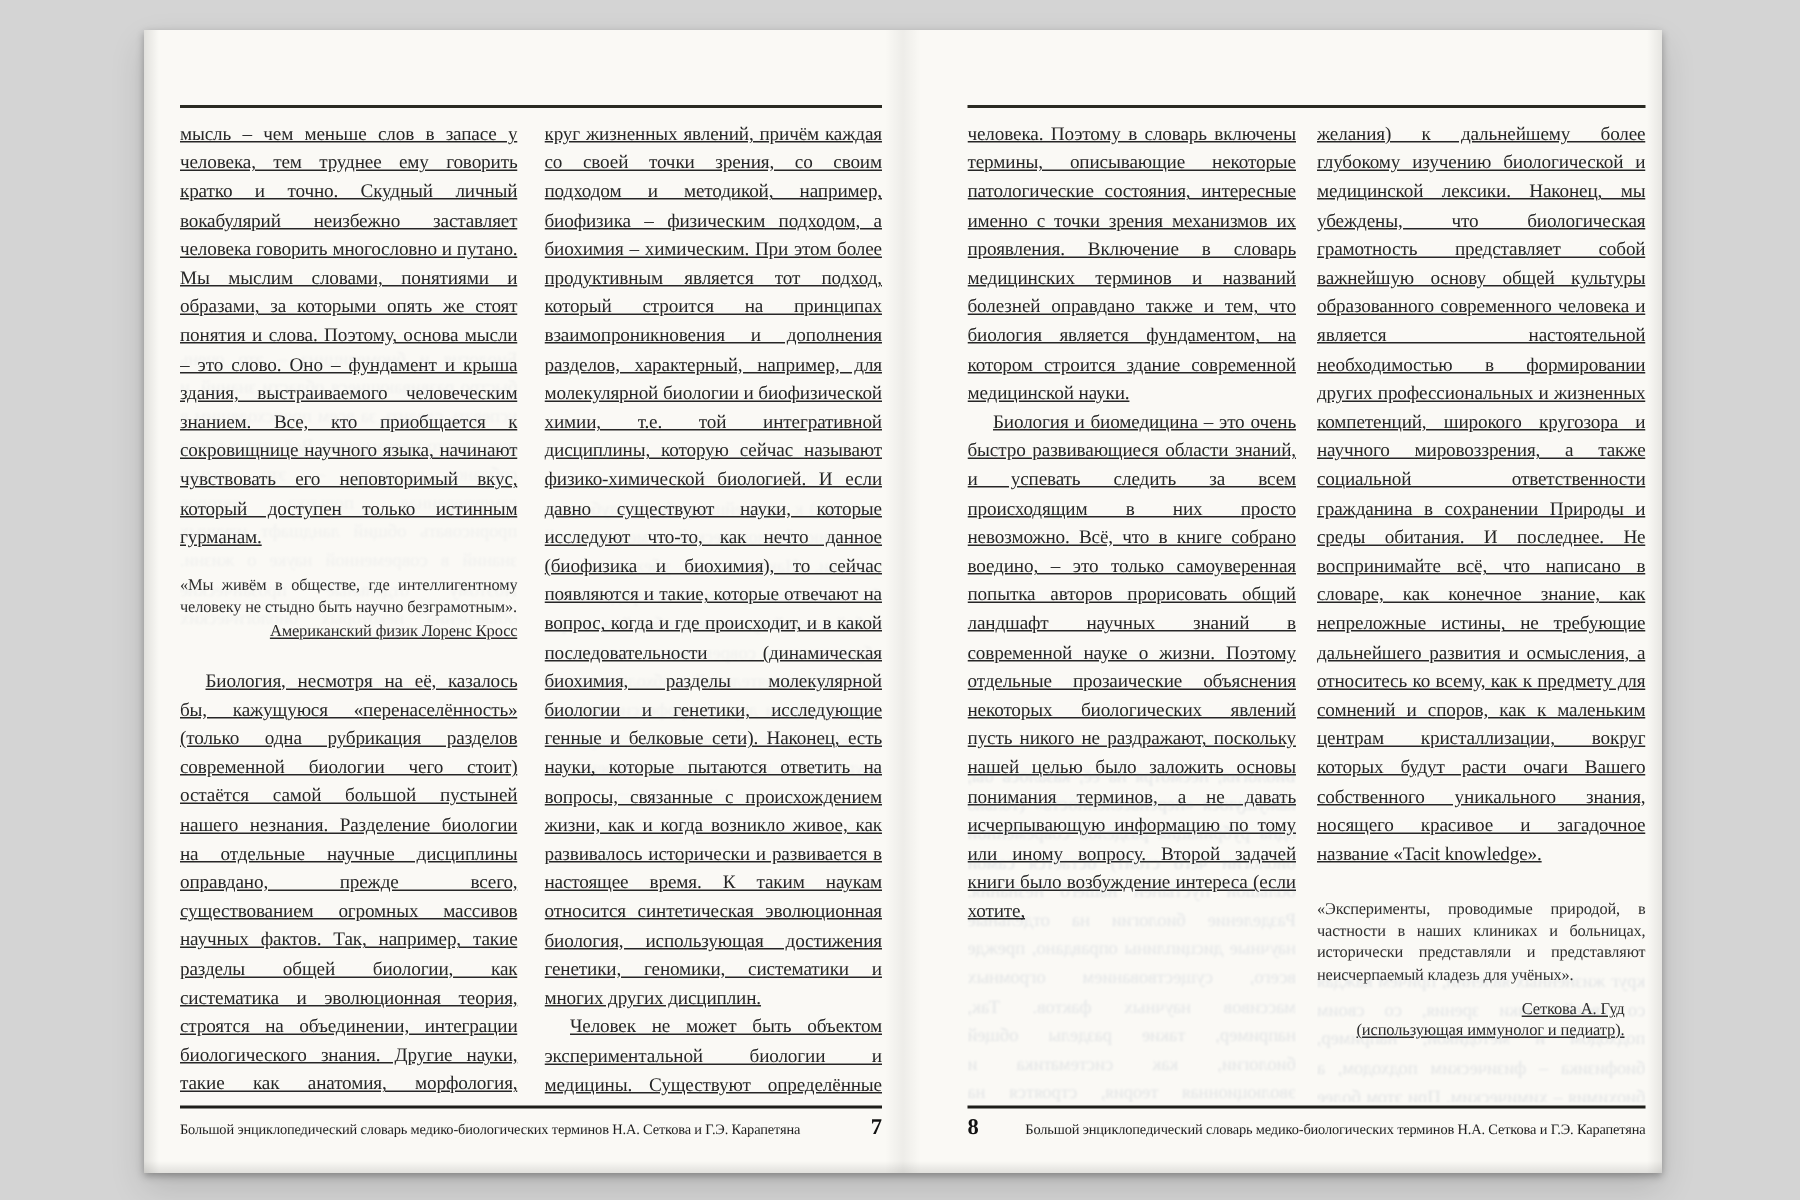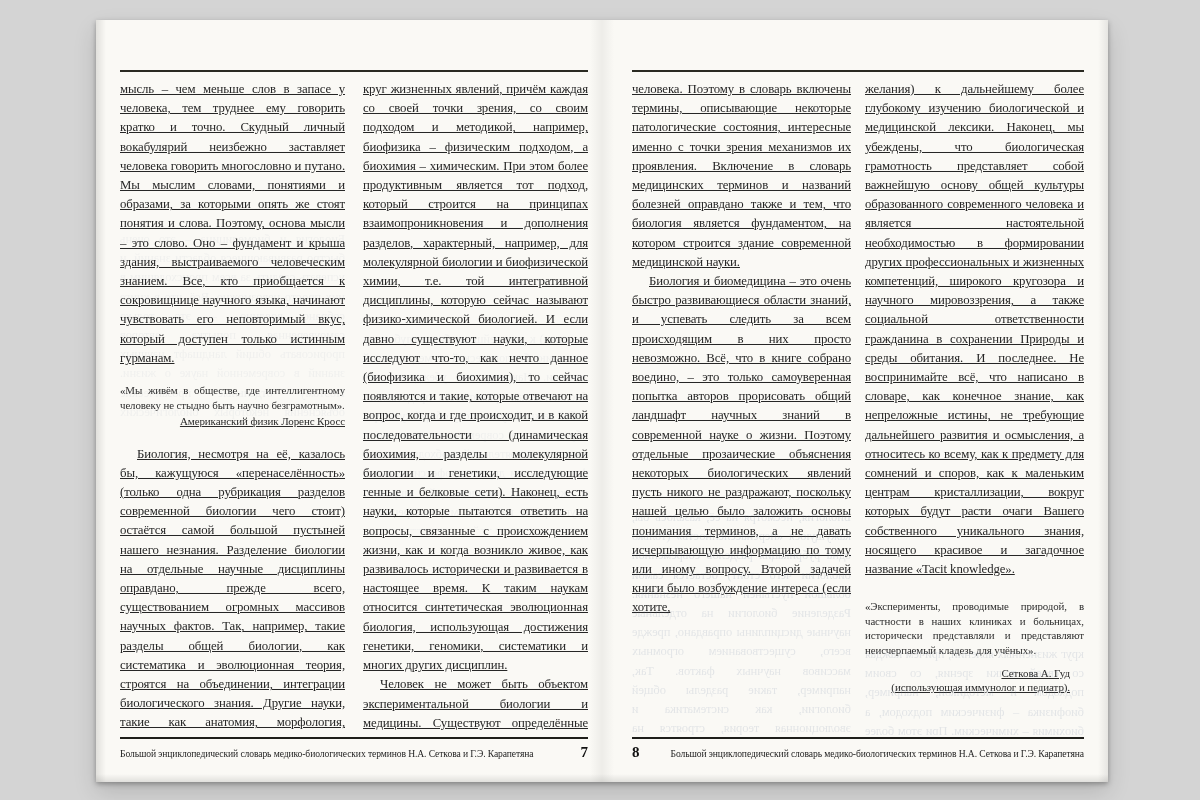--- a/index.html
+++ b/index.html
@@ -24,21 +24,21 @@
   .book-edge-bottom{
     position:absolute;left:0;right:0;bottom:0;height:8px;
     background:linear-gradient(0deg, rgba(0,0,0,0.10), rgba(0,0,0,0.0));
   }
   .gutter{
     position:absolute;left:494px;top:0;bottom:0;width:24px;
     background:linear-gradient(90deg, rgba(0,0,0,0.0), rgba(0,0,0,0.05) 50%, rgba(0,0,0,0.0));
   }
   .page{position:absolute;top:0;height:762px;}
   .page-left{left:0;width:506px;}
-  .page-right{left:506px;width:506px;}
+  .page-right{left:519px;width:506px;}
   .rule-top{position:absolute;top:50px;height:2px;background:#2a2a22;}
   .page-left .rule-top{left:24px;width:468px;}
   .page-right .rule-top{left:30px;width:452px;}
   .cols{
     position:absolute;top:60px;display:flex;
   }
   .page-left .cols{left:24px;width:468px;gap:18px;}
   .page-right .cols{left:30px;width:452px;gap:14px;}
   .col{
     position:relative;width:225px;height:655px;overflow:hidden;

